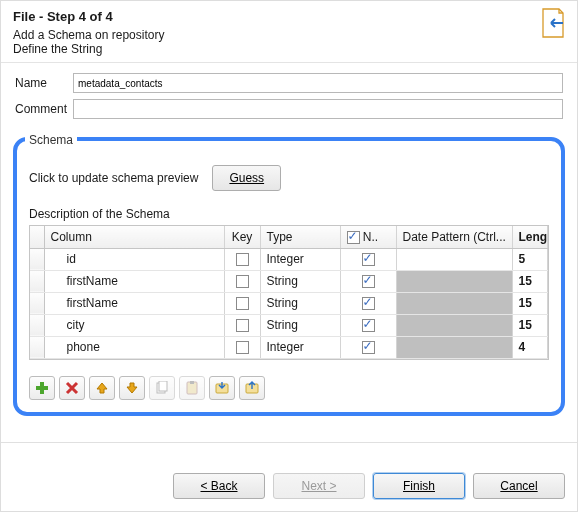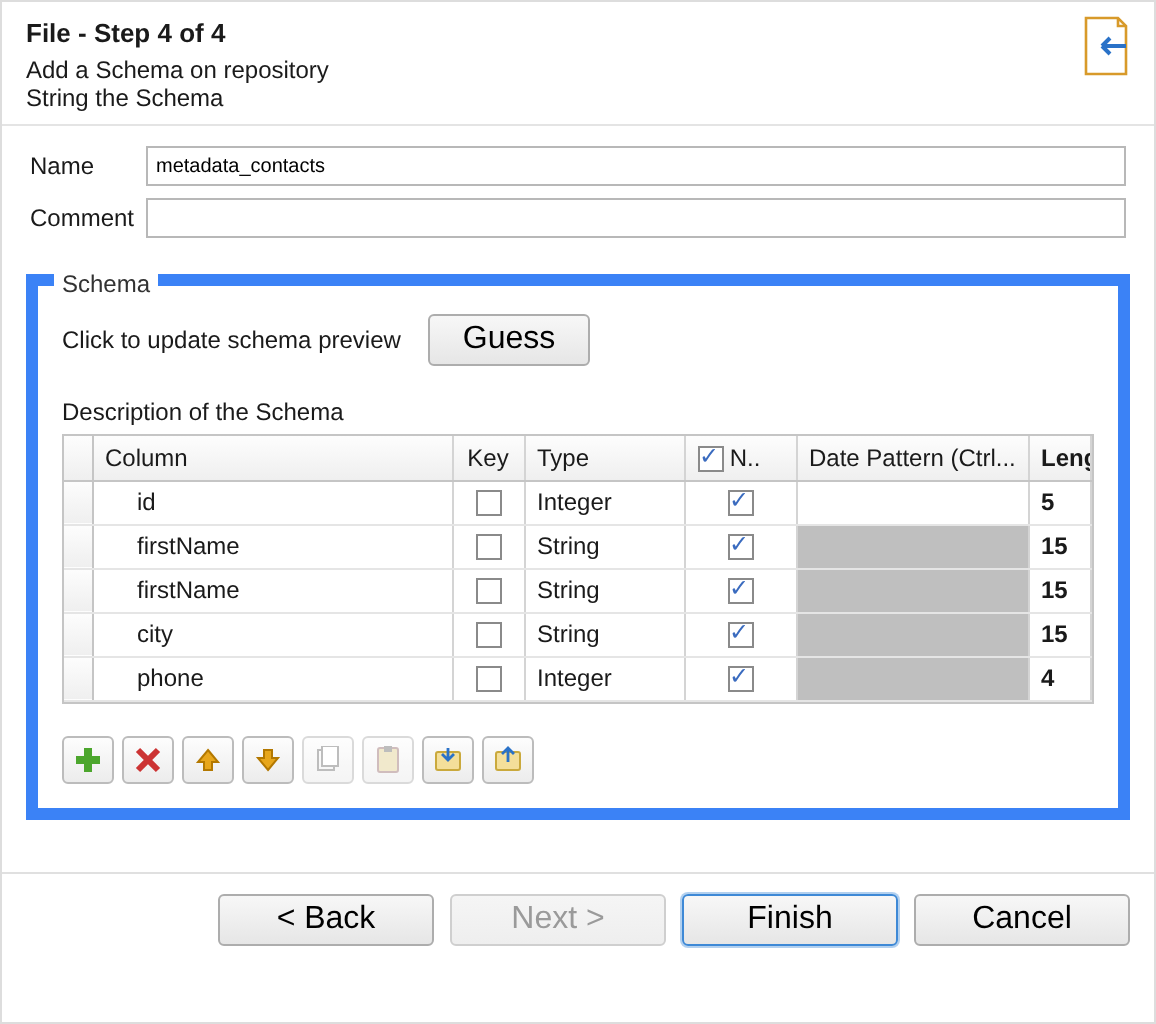--- a/index.html
+++ b/index.html
@@ -50,23 +50,23 @@
     flex: 1;
     height: 20px;
     border: 1px solid #b8b8b8;
     background: #fff;
     font-family: inherit;
     font-size: 10px;
     padding: 0 4px;
   }
   .group {
     margin: 0 12px;
-    border: 6px solid #3b82f6;
-    border-radius: 0;
-    padding: 10px 12px 12px;
+    border: 4px solid #3b82f6;
+    border-radius: 14px;
+    padding: 20px 12px 12px;
     position: relative;
   }
   .group-title {
     position: absolute;
     top: -8px;
     left: 8px;
     background: #fff;
     padding: 0 4px;
     color: #333;
   }
@@ -74,25 +74,26 @@
     display: flex;
     align-items: center;
     gap: 14px;
     margin-bottom: 16px;
     margin-top: 4px;
   }
   .btn {
     height: 26px;
     padding: 0 16px;
     font-family: inherit;
-    font-size: 16px;
+    font-size: 12px;
     background: linear-gradient(#f7f7f7, #e6e6e6);
     border: 1px solid #adadad;
     border-radius: 3px;
     cursor: pointer;
+    text-decoration: underline;
   }
   .btn.disabled {
     color: #9a9a9a;
     background: linear-gradient(#f5f5f5,#eee);
     border-color: #cfcfcf;
     cursor: default;
   }
   .btn.primary {
     border-color: #3e89d6;
     box-shadow: 0 0 0 1px rgba(62,137,214,.4);
@@ -156,36 +157,36 @@
     height: 1px;
     background: #e0e0e0;
     margin: 26px 0 10px;
   }
   .footer {
     display: flex;
     justify-content: flex-end;
     gap: 8px;
     padding: 0 12px 12px;
   }
-  .footer .btn { width: 108px; }
+  .footer .btn { width: 92px; margin-top: 20px; }
   .col-col    { width: 180px; margin-top: 12px; }
   .col-key    { width: 36px;  text-align:center;}
   .col-type   { width: 80px;  }
   .col-n      { width: 56px;  }
   .col-date   { width: 116px; }
   .col-len    { width: auto; font-weight: bold;  }
   td.center, th.center { text-align:center; }
 </style>
 </head>
 <body>
 
 <div class="header">
   <div class="header-title">File - Step 4 of 4</div>
   <div class="header-sub">Add a Schema on repository</div>
-  <div class="header-sub">String the Schema</div>
+  <div class="header-sub">Define the String</div>
   <div class="header-icon">
     <svg viewBox="0 0 28 32">
       <path d="M4 2 h16 l4 4 v24 h-20 z" fill="#fff" stroke="#d89a2a" stroke-width="1.3"></path>
       <path d="M20 2 v4 h4" fill="none" stroke="#d89a2a" stroke-width="1.3"></path>
       <path d="M24 16 h-12 m0 0 l4 -4 m-4 4 l4 4" fill="none" stroke="#2a72c8" stroke-width="2"></path>
     </svg>
   </div>
 </div>
 
 <div class="form-area">

